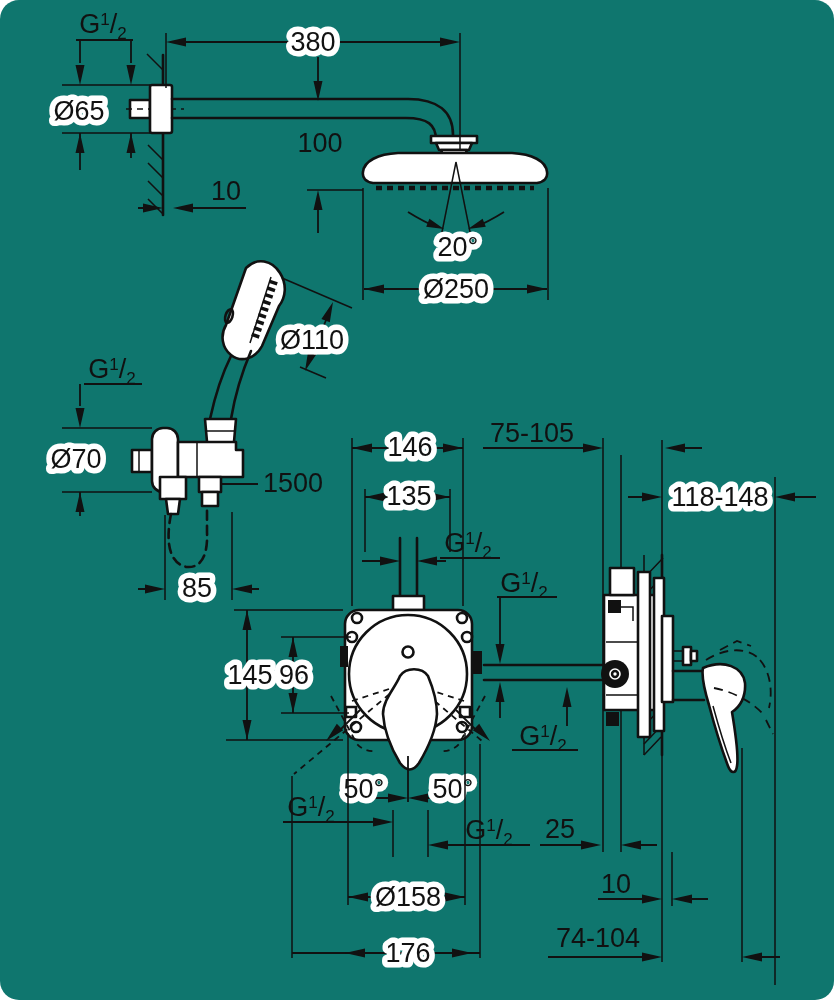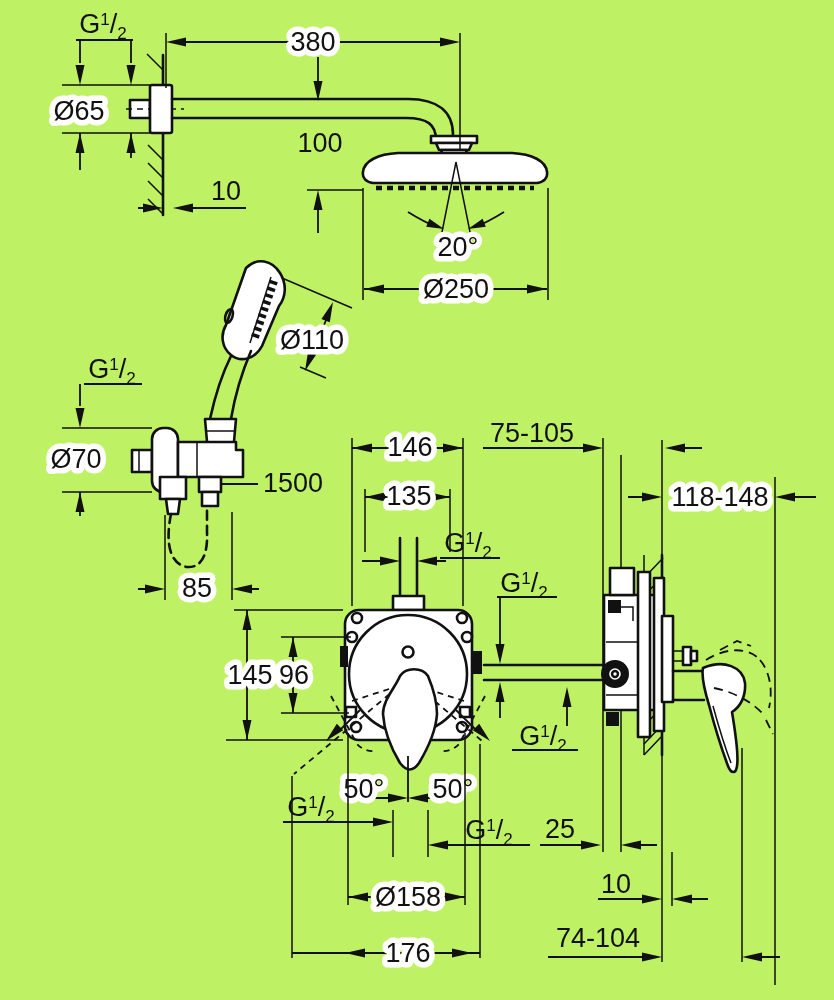--- a/index.html
+++ b/index.html
@@ -1,16 +1,16 @@
 <!DOCTYPE html>
 <html><head>
 <meta charset="utf-8">
 <style>
   html,body{margin:0;padding:0;background:#fff;}
-  .page{width:834px;height:1000px;background:#bef264;position:relative;overflow:hidden;}
+  .page{width:834px;height:1000px;background:#0f766e;position:relative;overflow:hidden;border-radius:19px;}
   svg{display:block;}
   
   .ol{fill:none;stroke:#111;stroke-width:2.6;stroke-linecap:round;stroke-linejoin:round;}
   .olf{fill:#fff;stroke:#111;stroke-width:2.6;stroke-linejoin:round;}
   .blk{fill:#111;stroke:none;}
   
   .dl{fill:none;stroke:#111;stroke-width:1.8;}
   .xl{fill:none;stroke:#111;stroke-width:1.5;}
   .dash{stroke-dasharray:9 6;}
   .dash2{stroke-dasharray:6 5;}

